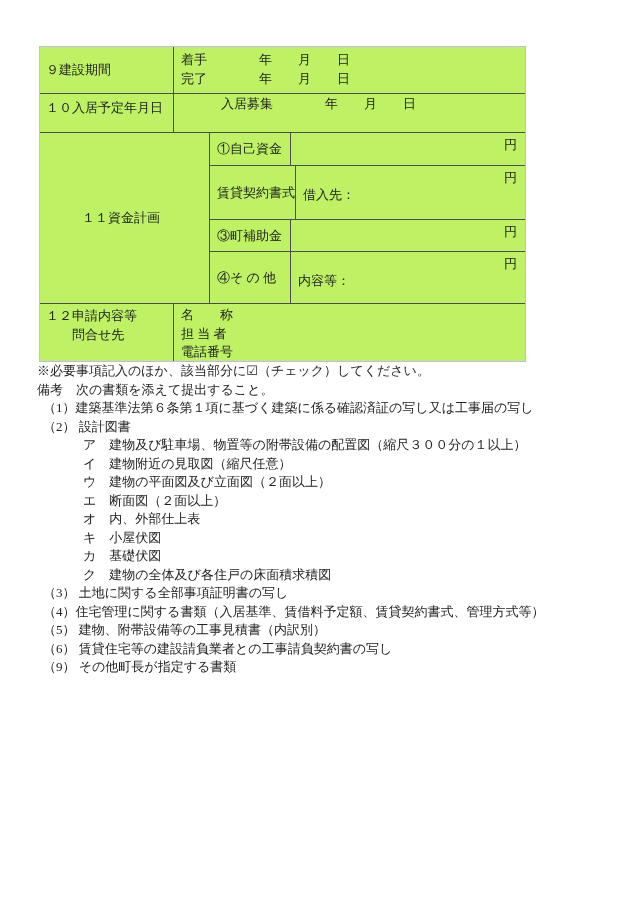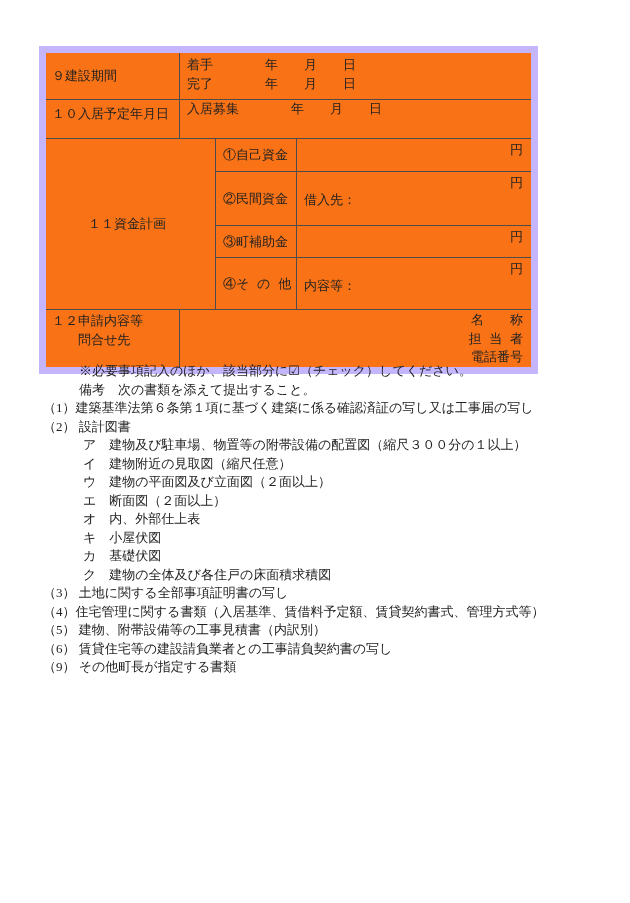--- a/index.html
+++ b/index.html
@@ -2,51 +2,51 @@
 <html><head>
 <meta charset="utf-8">
 <style>
   html,body{margin:0;padding:0;background:#ffffff;}
   .page{
     position:relative;width:630px;height:903px;background:#ffffff;
     font-family:"Liberation Serif",serif;font-size:13px;color:#222222;
     overflow:hidden;
   }
   
-  .form-table{position:absolute;left:39px;top:46px;width:485px;border:7px solid #c4b5fd;background:#f97316;font-family:Liberation Mono, monospace;}
+  .form-table{position:absolute;left:39px;top:46px;width:485px;border:1px solid #c4b5fd;background:#bef264;}
   .trow{display:flex;box-sizing:border-box;}
   .bt{border-top:1px solid #4d4d4d;}
   .lcell{flex:0 0 134px;border-right:1px solid #4d4d4d;box-sizing:border-box;padding-left:6px;}
   .vcell{flex:1;box-sizing:border-box;padding:0 8px 0 7px;}
   .line{line-height:18.5px;white-space:pre;}
   .r9{height:46px;}
   .r9 .lcell{display:flex;align-items:center;white-space:pre;}
   .r9 .vcell{padding-top:4px;}
-  .r10{height:39px;}
+  .r10{height:39px;gap:40px;}
   .r10 .lcell{padding-top:5px;white-space:pre;}
   .r10 .vcell{padding-top:1px;}
   .r11{height:171px;}
   .r11 .lcell{display:flex;align-items:center;white-space:pre;margin-left:36px;}
   .fund-col{flex:1;display:flex;flex-direction:column;}
   .frow{display:flex;box-sizing:border-box;}
   .f1{height:32px;}
   .f2{height:55px;}
   .f3{height:32px;}
   .f4{height:52px;}
   .fname{flex:0 0 81px;border-right:1px solid #4d4d4d;box-sizing:border-box;padding-left:7px;display:flex;align-items:center;white-space:pre;}
   .fval{flex:1;display:flex;flex-direction:column;box-sizing:border-box;padding:3px 8px 0 7px;}
   .yen{text-align:right;line-height:17px;white-space:pre;}
   .fnote{line-height:17px;white-space:pre;}
   .r12{height:58px;}
   .r12 .lcell{padding-top:3px;}
-  .r12 .vcell{padding-top:2px;text-align:right;}
+  .r12 .vcell{padding-top:2px;}
   
   .notes{position:absolute;left:0;top:362px;width:630px;}
   .nline{line-height:18.5px;white-space:pre;}
-  .ind0{padding-left:48px;margin-left:31px;}
+  .ind0{padding-left:37px;}
   .ind1{padding-left:43px;}
   .ind2{padding-left:83px;}
 </style>
 </head>
 <body>
 
 <div class="page">
 
   <div class="form-table">
 
@@ -71,21 +71,21 @@
 
         <div class="frow f1">
           <div class="fname">①自己資金</div>
           <div class="fval">
             <div class="yen">円</div>
             <div class="fnote"></div>
           </div>
         </div>
 
         <div class="frow f2 bt">
-          <div class="fname">②民間資金</div>
+          <div class="fname">賃貸契約書式</div>
           <div class="fval">
             <div class="yen">円</div>
             <div class="fnote">借入先：</div>
           </div>
         </div>
 
         <div class="frow f3 bt">
           <div class="fname">③町補助金</div>
           <div class="fval">
             <div class="yen">円</div>

